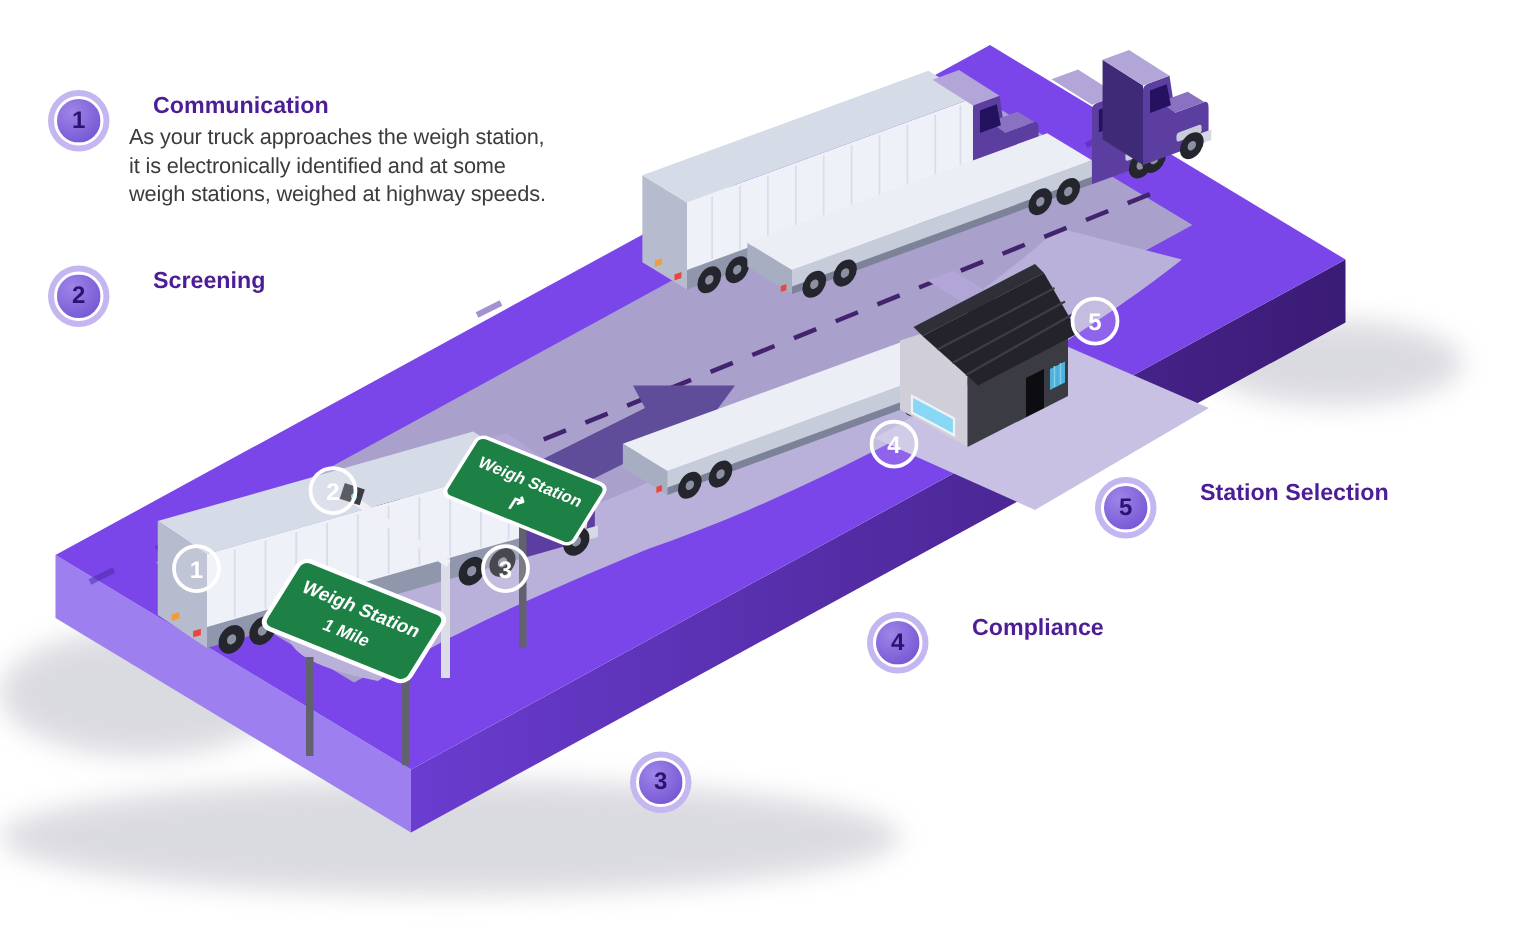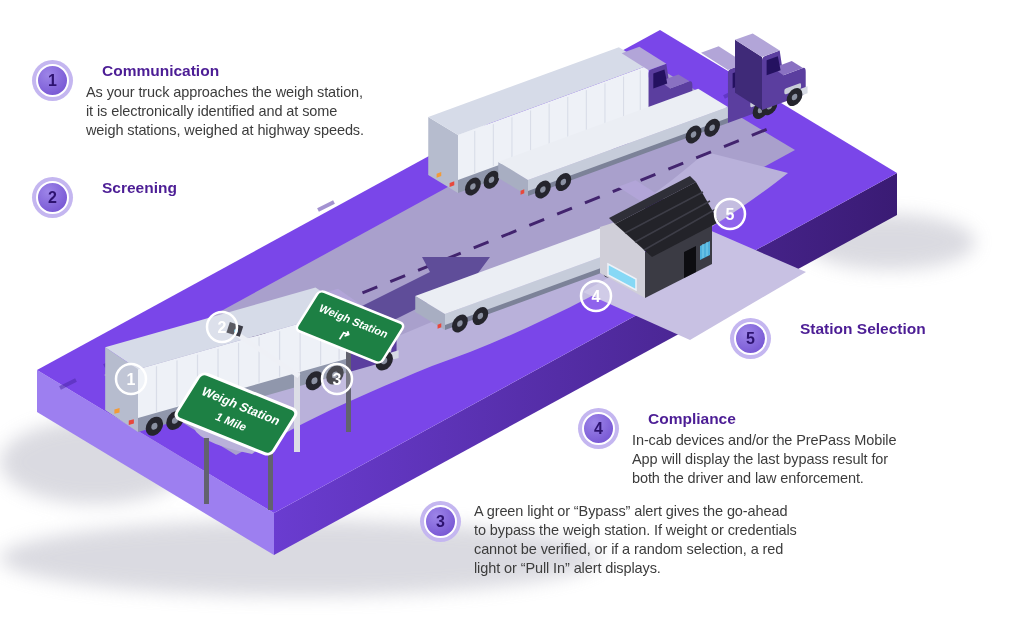--- a/index.html
+++ b/index.html
@@ -220,38 +220,31 @@
     </div>
   </div>
 
   <div class="callout" id="c3">
     <span class="badge">
         <span class="badge-inner">
           <span class="badge-num">3</span>
         </span>
       </span>
     <div class="callout-text">
-      <p class="callout-body">A green light or “Bypass” alert gives the go-ahead
-to bypass the weigh station. If weight or credentials
-cannot be verified, or if a random selection, a red
-light or “Pull In” alert displays.</p>
     </div>
   </div>
 
   <div class="callout" id="c4">
     <span class="badge">
         <span class="badge-inner">
           <span class="badge-num">4</span>
         </span>
       </span>
     <div class="callout-text">
       <h3 class="callout-title">Compliance</h3>
-      <p class="callout-body">In-cab devices and/or the PrePass Mobile
-App will display the last bypass result for
-both the driver and law enforcement.</p>
     </div>
   </div>
 
   <div class="callout" id="c5">
     <span class="badge">
         <span class="badge-inner">
           <span class="badge-num">5</span>
         </span>
       </span>
     <div class="callout-text">

